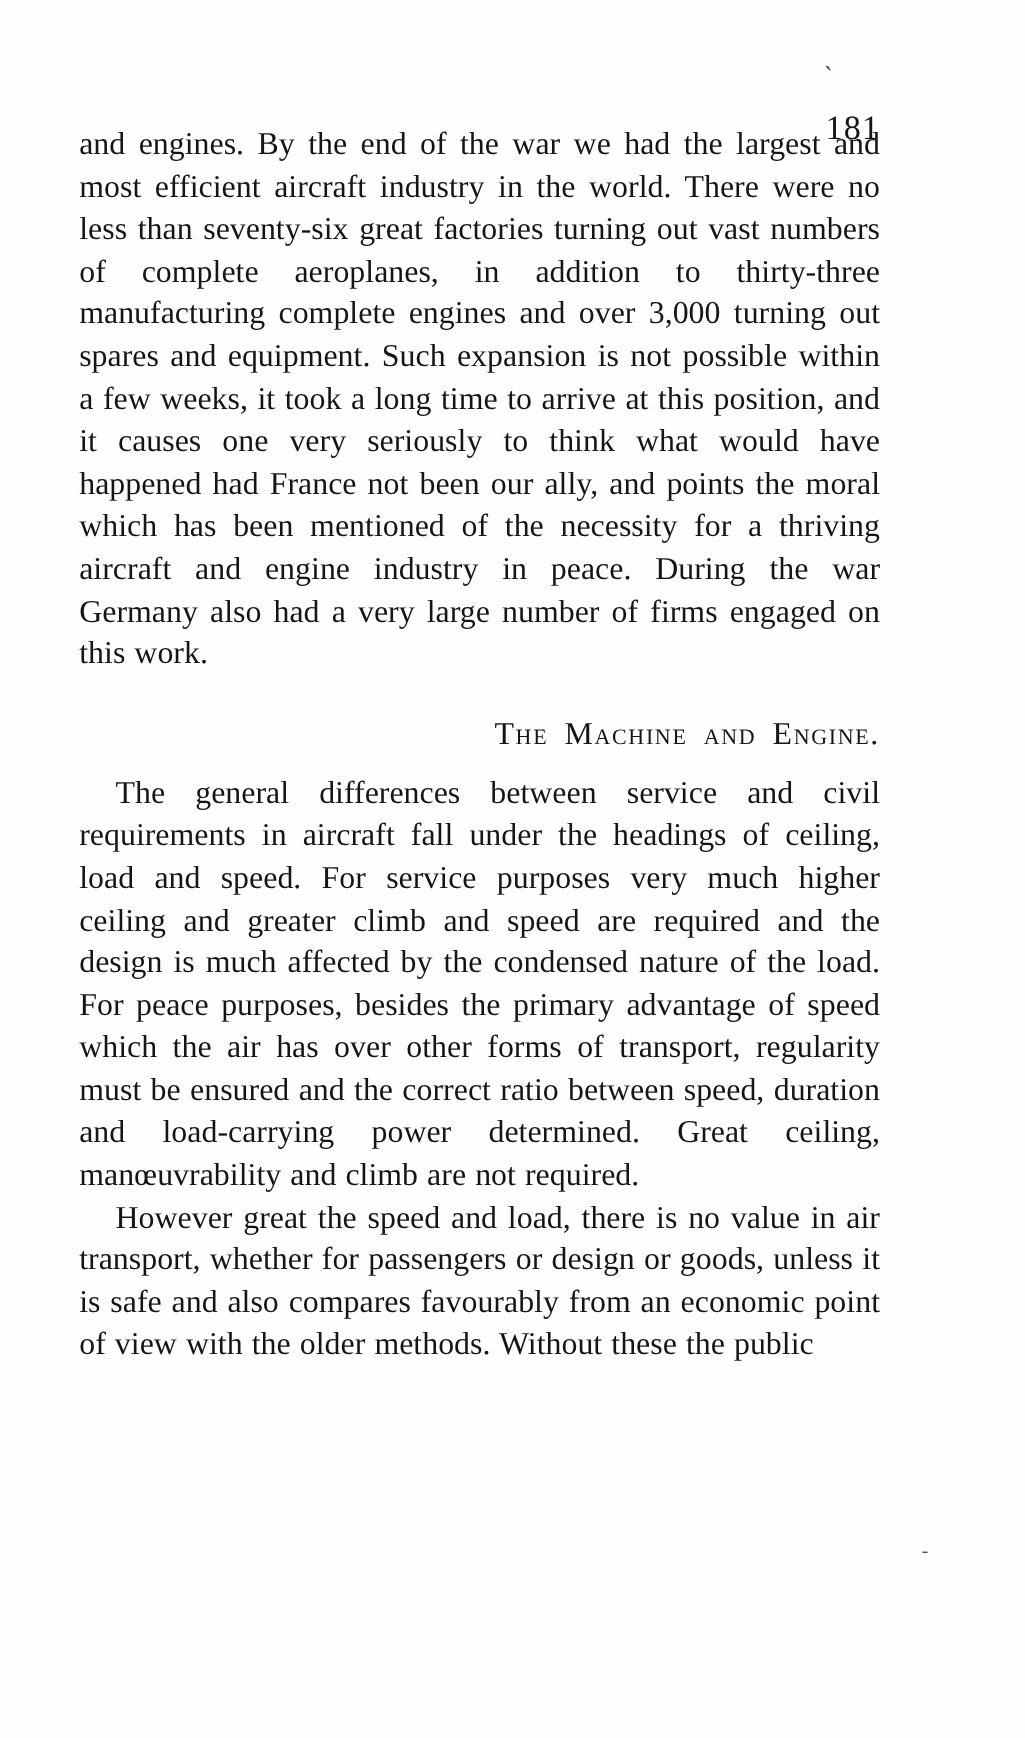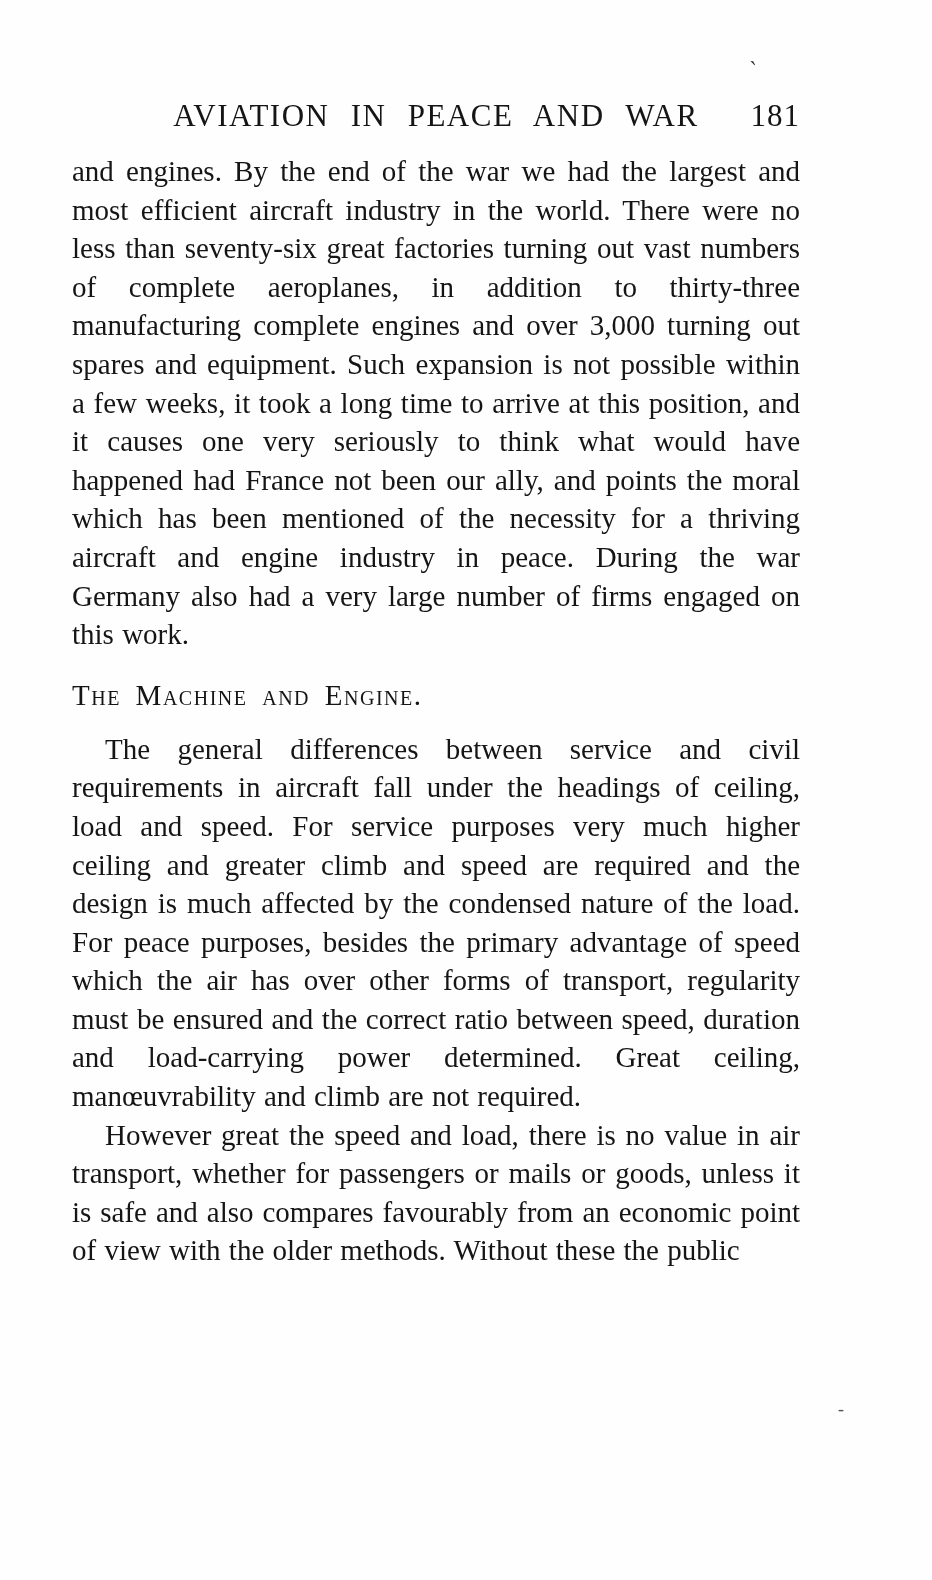--- a/index.html
+++ b/index.html
@@ -47,28 +47,28 @@
     text-justify: inter-word;
     word-spacing: 1px;
   }
   .body-text.indent {
     text-indent: 33px;
   }
   .body-text.no-indent {
     text-indent: 0;
   }
   .section-heading {
-    margin: 22px 0 16px 0;
+    margin: 34px 0 16px 0;
     font-size: 29px;
     line-height: 38px;
     font-weight: normal;
     font-variant: small-caps;
     letter-spacing: 1.5px;
     word-spacing: 6px;
-    text-align: left;
+    text-align: right;
   }
   .artifact {
     position: absolute;
     color: #333;
     font-size: 24px;
     line-height: 1;
   }
   .artifact-top {
     left: 748px;
     top: 58px;
@@ -82,27 +82,26 @@
   }
 </style>
 </head>
 <body>
 
 <div class="page">
 
   <span class="artifact artifact-top">`</span>
 
   <header class="running-header">
-    <span class="header-title">AVIATION IN PEACE AND WAR</span>
     <span class="page-number">181</span>
   </header>
 
   <p class="body-text no-indent">and engines.  By the end of the war we had the largest and most efficient aircraft industry in the world.  There were no less than seventy-six great factories turning out vast numbers of complete aeroplanes, in addition to thirty-three manufacturing complete engines and over 3,000 turning out spares and equipment.  Such expansion is not possible within a few weeks, it took a long time to arrive at this position, and it causes one very seriously to think what would have happened had France not been our ally, and points the moral which has been mentioned of the necessity for a thriving aircraft and engine industry in peace. During the war Germany also had a very large number of firms engaged on this work.</p>
 
   <h2 class="section-heading">The Machine and Engine.</h2>
 
   <p class="body-text indent">The general differences between service and civil requirements in aircraft fall under the headings of ceiling, load and speed.  For service purposes very much higher ceiling and greater climb and speed are required and the design is much affected by the condensed nature of the load. For peace purposes, besides the primary advantage of speed which the air has over other forms of transport, regularity must be ensured and the correct ratio between speed, duration and load-carrying power determined.  Great ceiling, manœuvrability and climb are not required.</p>
 
-  <p class="body-text indent">However great the speed and load, there is no value in air transport, whether for passengers or mails or goods, unless it is safe and also compares favourably from an economic point of view with the older methods.  Without these the public</p>
+  <p class="body-text indent">However great the speed and load, there is no value in air transport, whether for passengers or design or goods, unless it is safe and also compares favourably from an economic point of view with the older methods.  Without these the public</p>
 
   <span class="artifact artifact-side">-</span>
 
 </div>
 
 </body></html>

